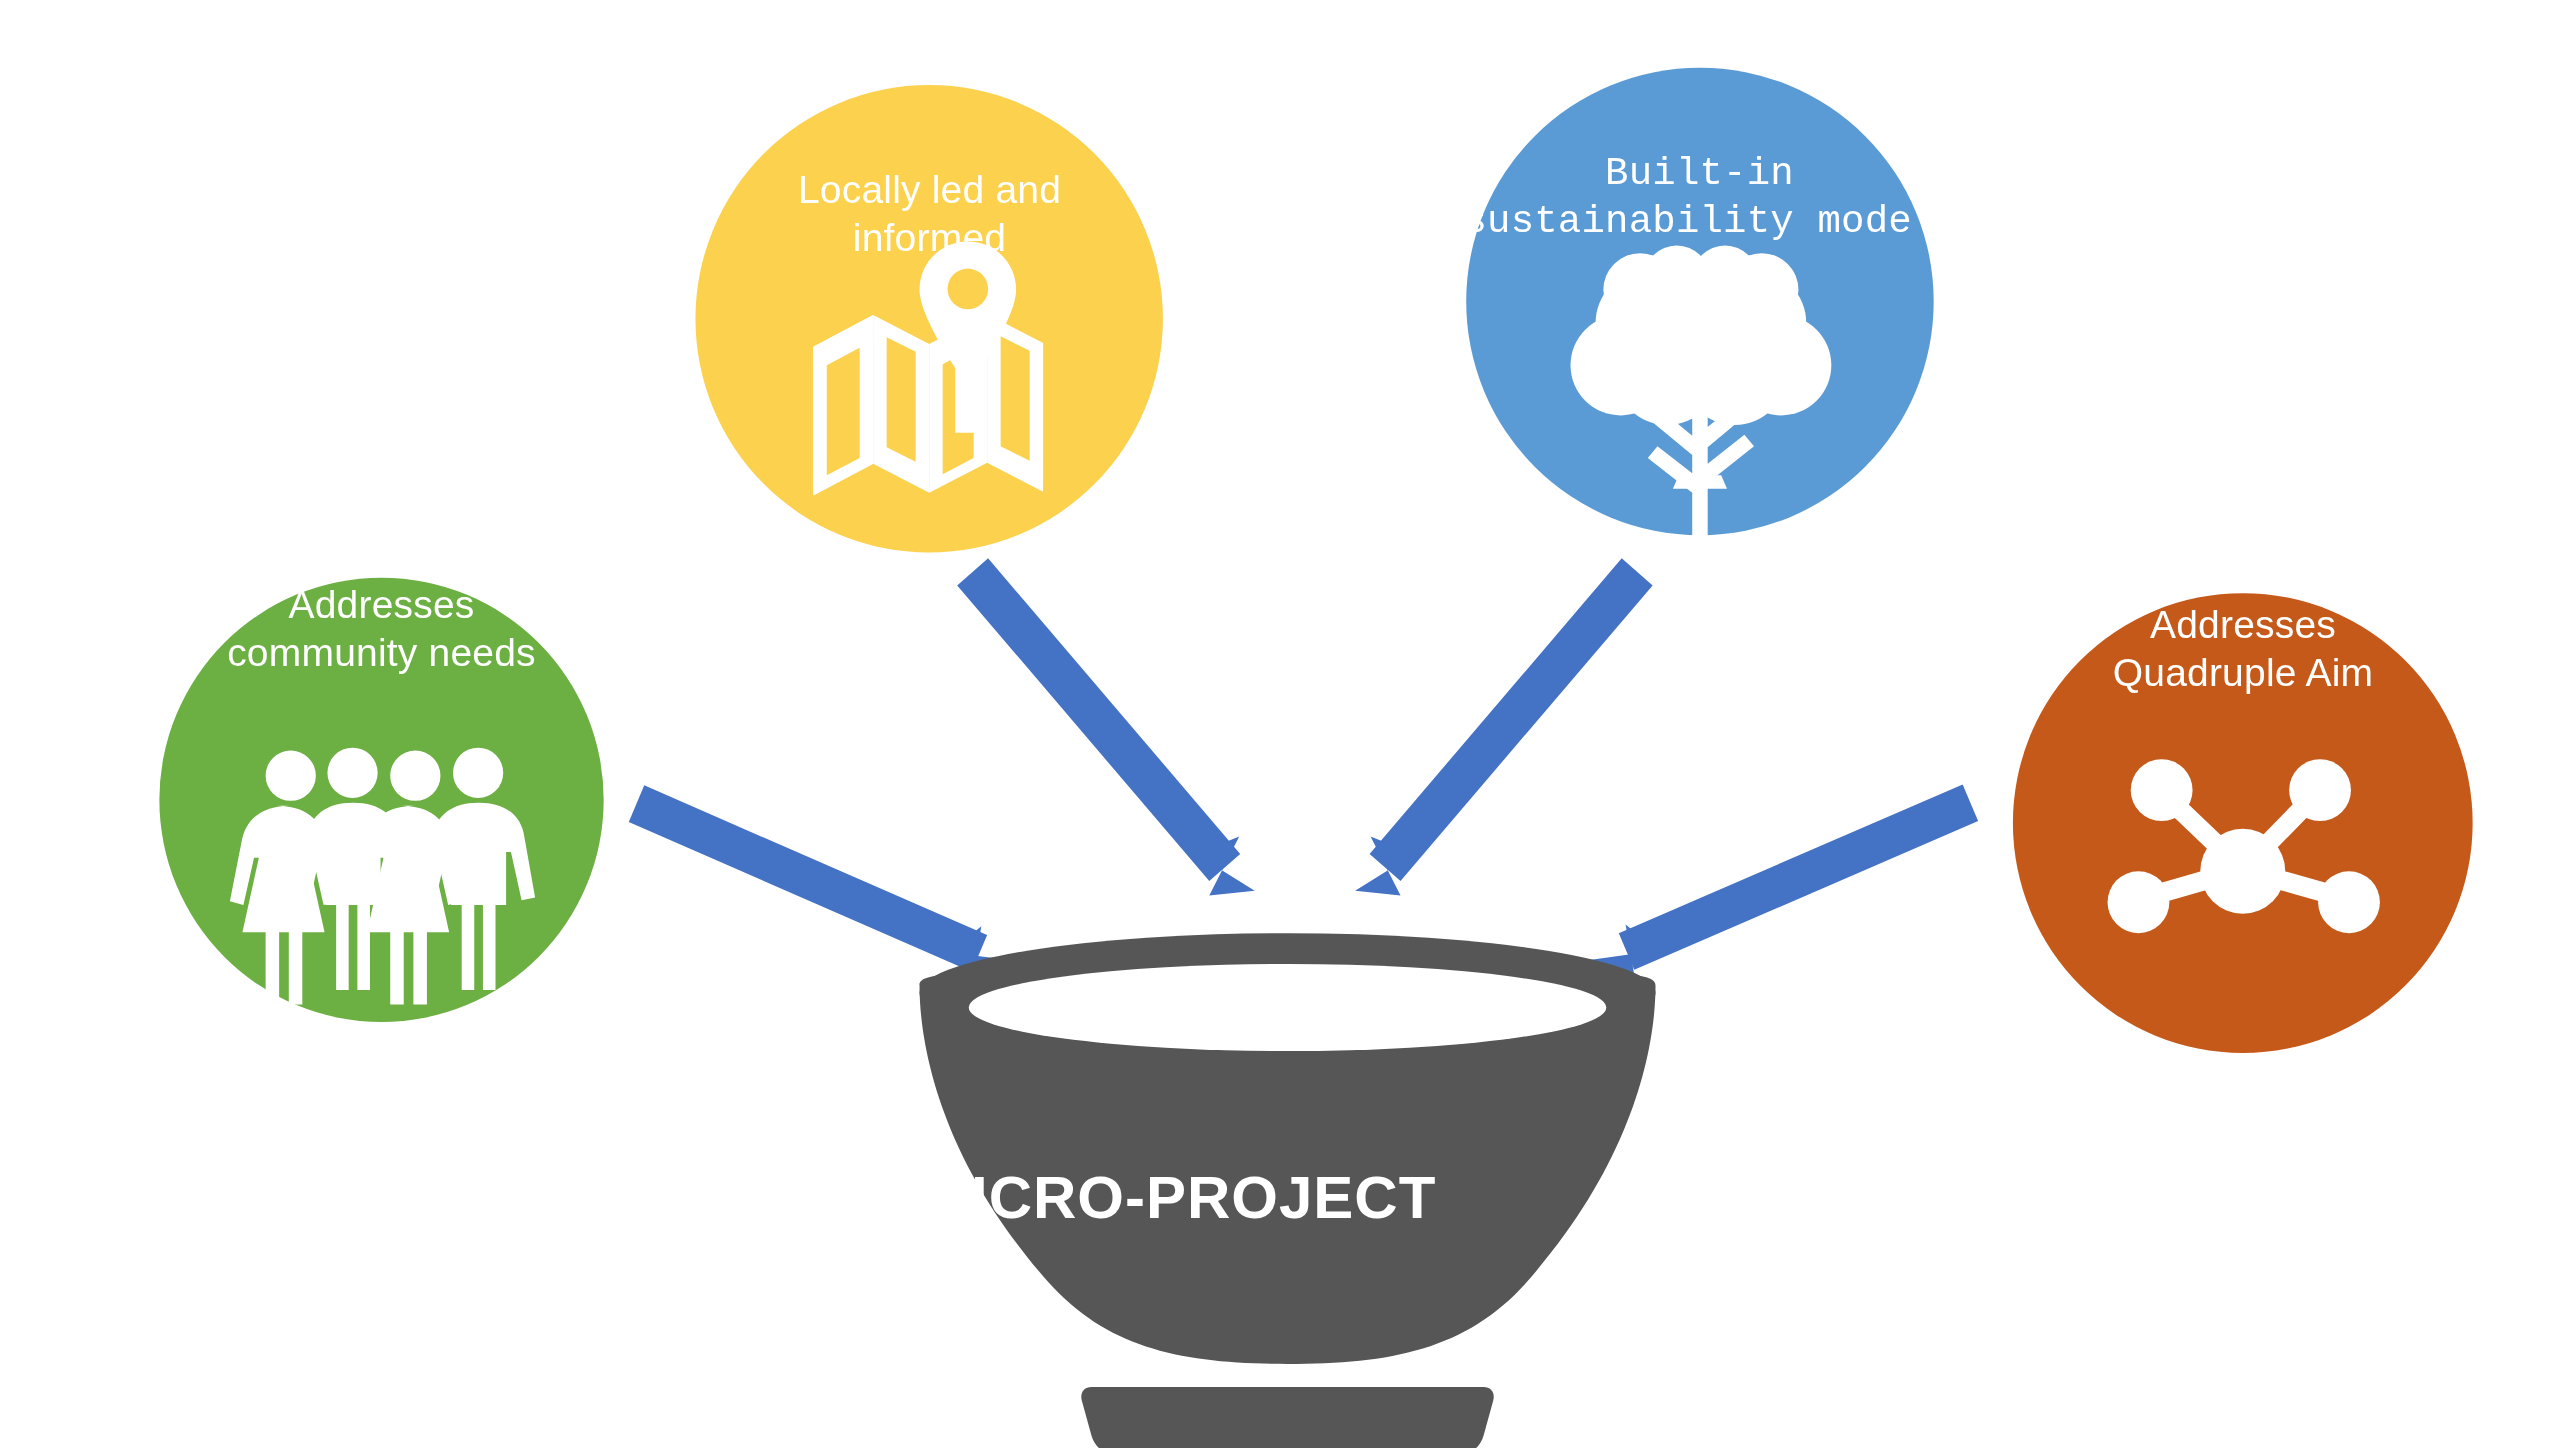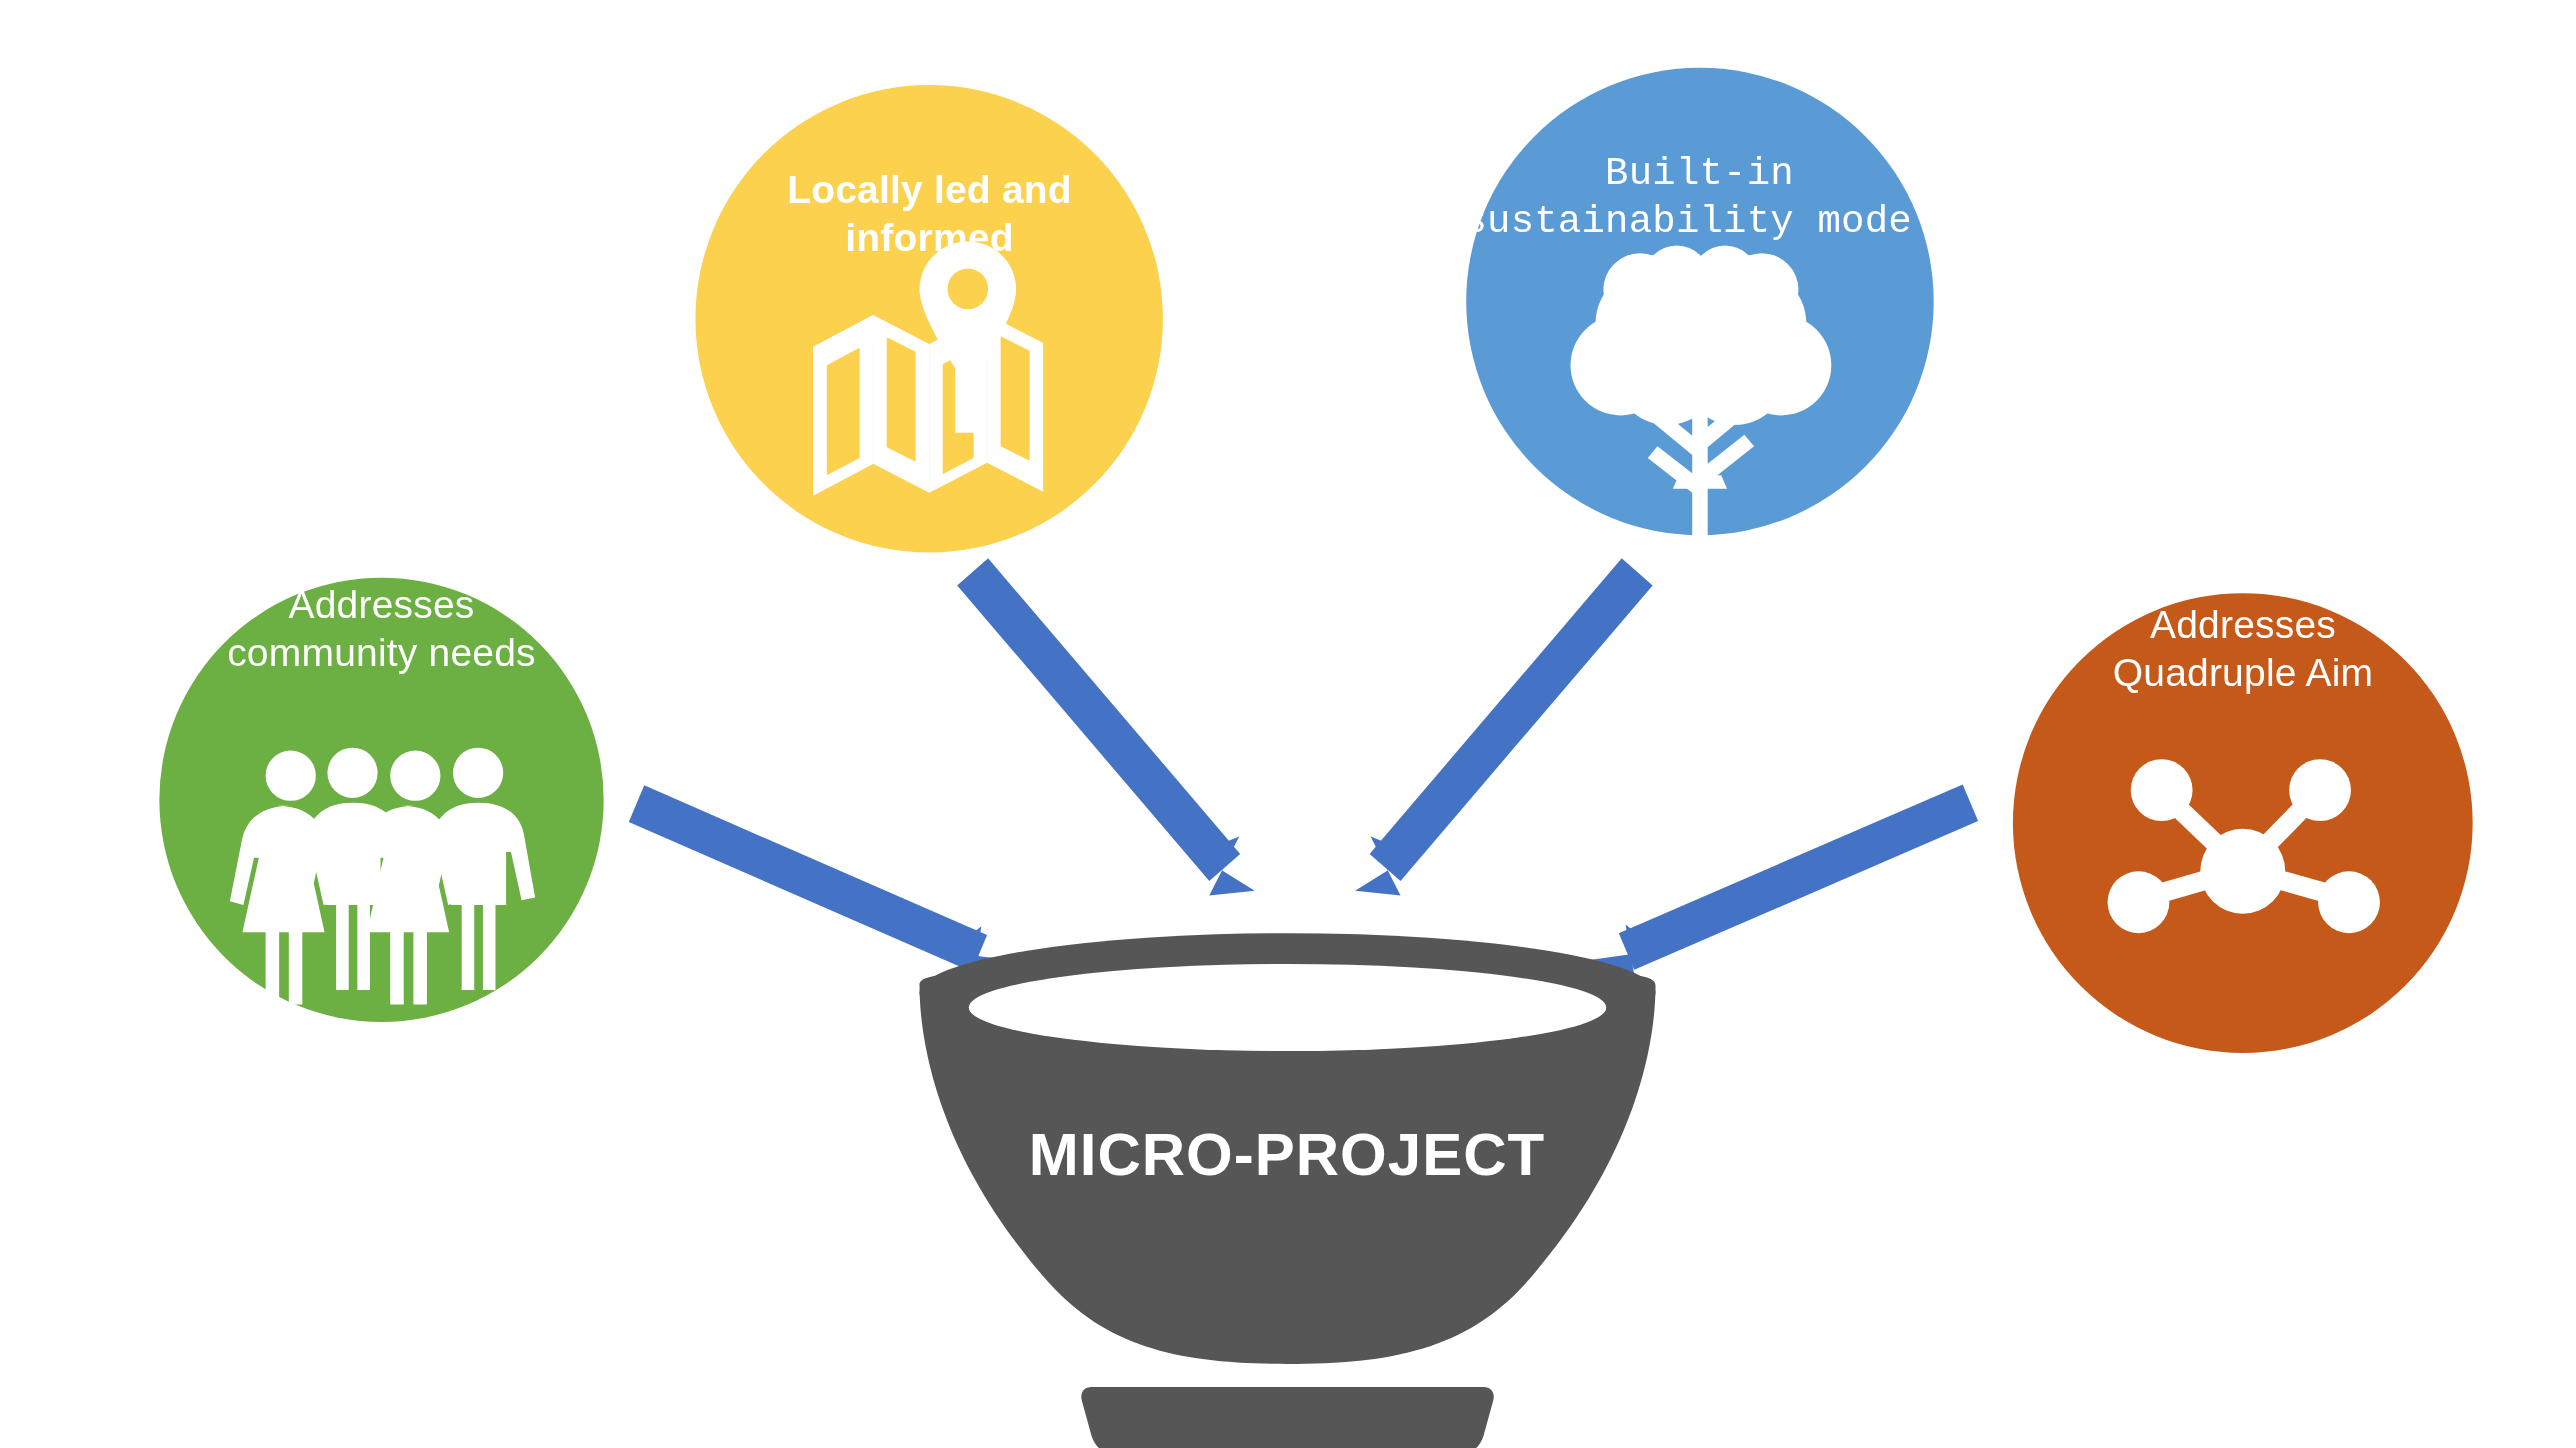--- a/index.html
+++ b/index.html
@@ -30,33 +30,33 @@
     text-align: center;
     color: #ffffff;
     font-family: "Liberation Sans", sans-serif;
     font-weight: normal;
     line-height: 1.22;
     letter-spacing: 0.2px;
     pointer-events: none;
     white-space: pre-line;
   }
   .node-label.green  { font-size: 39px; }
-  .node-label.yellow { font-size: 39px; font-weight: bold; }
+  .node-label.yellow { font-size: 39px; font-weight: normal; }
   .node-label.blue   { font-size: 39px; font-weight: normal; font-family: Liberation Mono, monospace; }
   .node-label.orange { font-size: 39px; }
 
   .center-label {
     position: absolute;
-    text-align: center;
     color: #ffffff;
     font-family: "Liberation Sans", sans-serif;
     font-weight: bold;
     font-size: 60px;
     letter-spacing: 1px;
     pointer-events: none;
+    margin-top: 43px;
   }
 </style>
 </head>
 <body>
 
 <div id="stage">
 
   <svg id="diagram-svg" viewBox="0 0 2667 1500">
 
     <defs>

